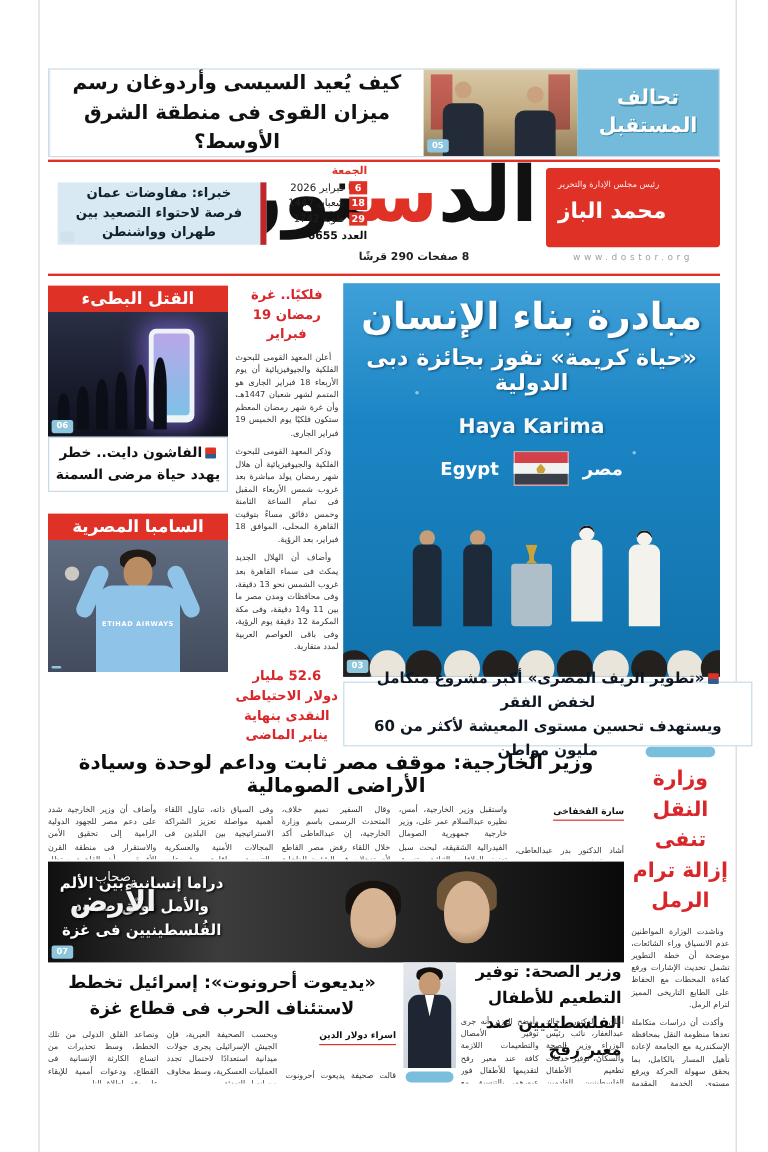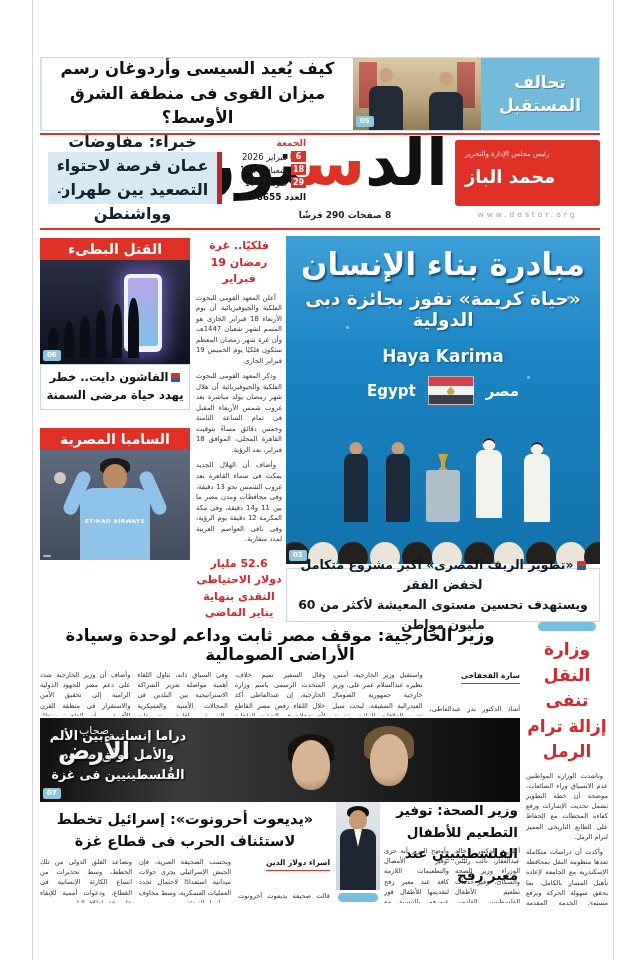--- a/index.html
+++ b/index.html
@@ -28,21 +28,21 @@
   .mast-site { position:absolute; right:0; top:74px; width:145px; text-align:center; font-size:7.5px; letter-spacing:3px; color:#9aa4ab; direction:ltr; }
   .mast-logo { position:absolute; right:152px; top:-14px; width:210px; font-size:64px; font-weight:bold; color:#111; text-align:center; line-height:1.3; white-space:nowrap; }
   .mast-logo .accent { color:#e03127; }
   .mast-tagline { position:absolute; right:170px; top:74px; width:170px; text-align:center; font-size:9px; color:#222; font-weight:bold; }
   .dates { position:absolute; left:188px; top:2px; width:78px; text-align:right; }
   .day { color:#e03127; font-size:9px; font-weight:bold; margin-bottom:3px; }
   .drow { display:flex; align-items:center; justify-content:flex-start; margin-bottom:2px; }
   .chip { background:#e03127; color:#fff; font-size:8px; font-weight:bold; min-width:15px; text-align:center; padding:1px 1px; margin-left:4px; }
   .dlabel { font-size:8.5px; color:#222; }
   .issue { font-size:9px; color:#111; margin-top:4px; font-weight:bold; }
-  .side-box { position:absolute; left:8px; top:16px; width:174px; height:52px; background:#d9e9f3; border-right:5px solid #c0272d; display:flex; align-items:center; justify-content:center; padding:4px 8px; text-align:center; font-size:16px; font-weight:bold; color:#10222e; line-height:1.5; }
+  .side-box { position:absolute; left:8px; top:16px; width:174px; height:52px; background:#d9e9f3; border-right:5px solid #c0272d; display:flex; align-items:center; justify-content:center; padding:4px 8px; text-align:center; font-size:11px; font-weight:bold; color:#10222e; line-height:1.5; }
   .side-box .ghost-tag { position:absolute; left:2px; bottom:2px; width:12px; height:9px; background:#cfe2ee; border-radius:2px; }
 
   
   .story-card { width:150px; }
   .story-band { background:#e03127; color:#fff; text-align:center; font-size:14px; font-weight:bold; padding:3px 2px; }
   .story-img { position:relative; overflow:hidden; }
   .story-cap { border:1px solid #c5dbe8; background:#fff; padding:4px 5px; font-size:11.5px; font-weight:bold; color:#111; line-height:1.55; text-align:center; position:relative; }
   .mini-flag { display:inline-block; width:9px; height:9px; vertical-align:middle; margin-left:3px; background:linear-gradient(180deg,#e03127 0 55%,#2e5e8f 55% 100%); border-radius:1px; }
   
   .img1 { height:104px; background:linear-gradient(180deg,#2a2f45 0%,#171b2b 60%,#10131f 100%); }
@@ -80,21 +80,21 @@
   .fig .hd { position:absolute; top:0; left:50%; transform:translateX(-50%); width:13px; height:13px; border-radius:50%; background:#c79e77; }
   .fig .bd { position:absolute; top:12px; left:0; width:100%; height:68px; border-radius:7px 7px 0 0; }
   .fig.suit .bd { background:#1d2a3a; }
   .fig.robe .hd { background:#f4f2ec; box-shadow:0 2px 0 #1a1a1a inset; }
   .fig.robe .bd { background:#f4f2ec; }
   .podium { position:absolute; left:50%; bottom:0; transform:translateX(-50%); width:34px; height:52px; background:#aebfca; border-radius:3px; }
   .trophy { position:absolute; left:50%; bottom:52px; transform:translateX(-50%); width:10px; height:16px; background:#caa23c; clip-path:polygon(0 0,100% 0,70% 55%,70% 80%,100% 100%,0 100%,30% 80%,30% 55%); }
   .crowd { position:absolute; left:0; right:0; bottom:0; height:46px; }
   .ch { position:absolute; bottom:-8px; width:30px; height:30px; border-radius:50%; }
   .ch.dark { background:#23201e; } .ch.white { background:#e9e5da; }
-  #main-caption { left:286px; top:568px; width:314px; height:54px; border:1px solid #c5dbe8; background:#fff; display:flex; flex-direction:column; justify-content:center; padding:3px 8px; font-size:12.5px; font-weight:bold; color:#0f1822; line-height:1.6; text-align:center; }
+  #main-caption { left:286px; top:568px; width:341px; height:54px; border:1px solid #c5dbe8; background:#fff; display:flex; flex-direction:column; justify-content:center; padding:3px 8px; font-size:12.5px; font-weight:bold; color:#0f1822; line-height:1.6; text-align:center; }
 
   
   #fm { left:40px; top:626px; width:480px; height:90px; overflow:hidden; }
   .fm-head { font-size:16.5px; font-weight:bold; color:#0d0d0d; text-align:center; margin-bottom:6px; }
   .fm-cols { display:flex; gap:7px; }
   .fm-col { flex:1; font-size:6.6px; color:#333; line-height:1.55; text-align:justify; overflow:hidden; height:58px; }
   .byline { font-size:7.5px; font-weight:bold; color:#111; border-bottom:1px solid #e03127; display:inline-block; padding-bottom:1px; margin-bottom:20px; }
 
   
   #transport { left:526px; top:622px; width:82px; height:283px; overflow:hidden; }

